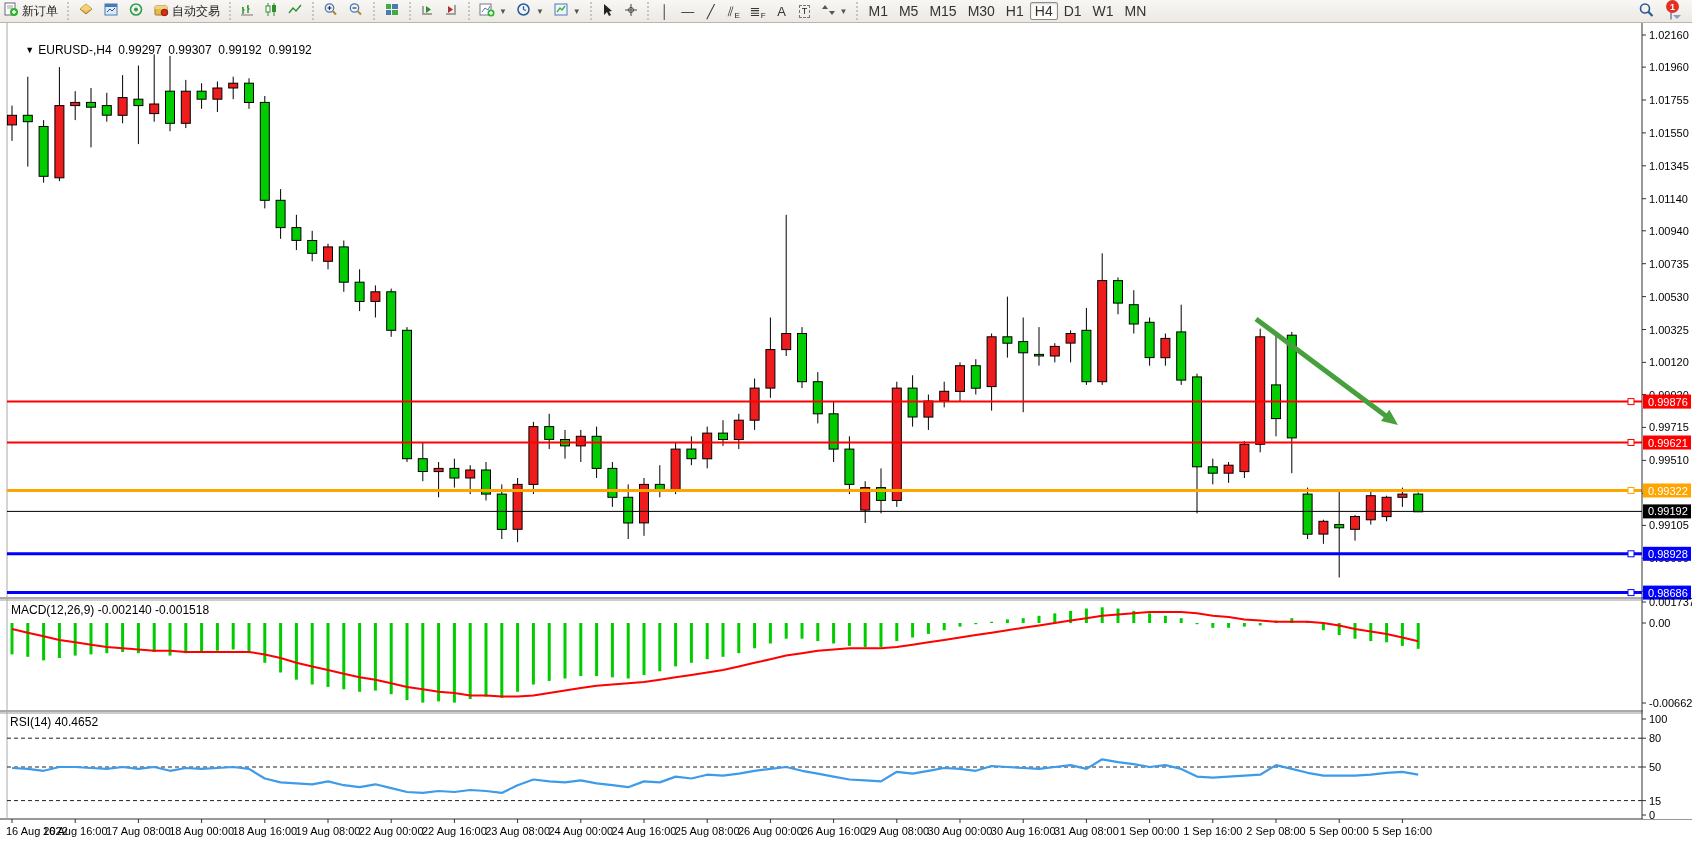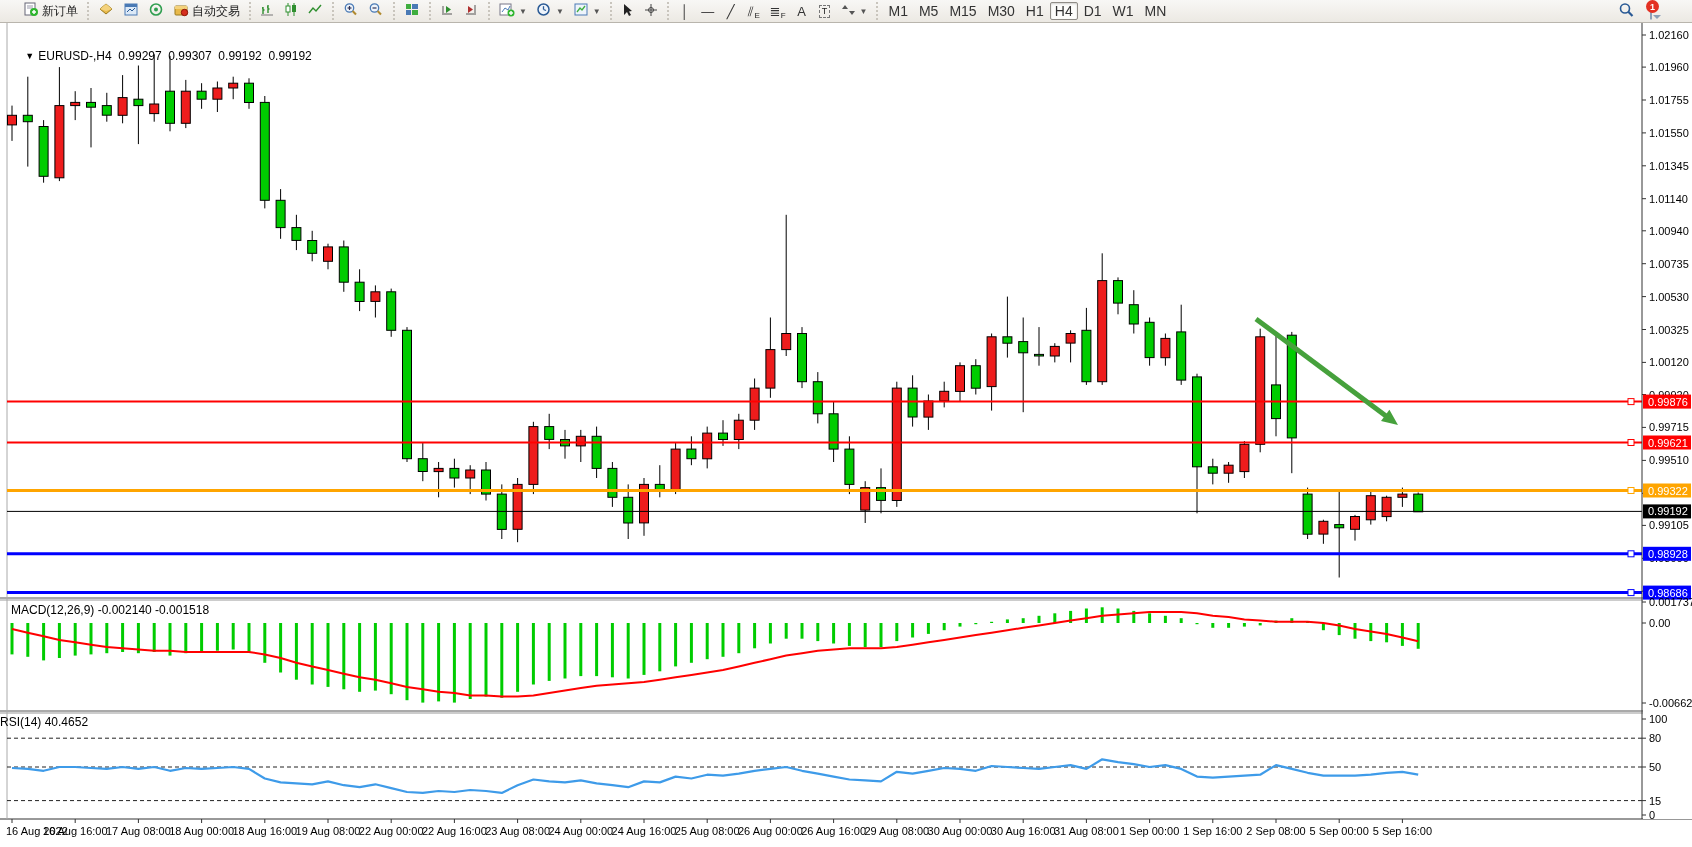--- a/index.html
+++ b/index.html
@@ -1,20 +1,20 @@
 <!DOCTYPE html>
 <html><head>
 <meta charset="utf-8">
 <style>
   html,body{margin:0;padding:0;background:#d4d0c8;}
   *{box-sizing:border-box;}
   body{font-family:"Liberation Sans","DejaVu Sans",sans-serif;width:1692px;height:847px;overflow:hidden;position:relative;}
   
   .toolbar{position:absolute;left:0;top:0;width:1692px;height:23px;background:linear-gradient(#f8f7f5,#ece9e3);
-    border-bottom:1px solid #b9b5ad;display:flex;align-items:center;padding:0 20px;gap:1px;z-index:20;}
+    border-bottom:1px solid #b9b5ad;display:flex;align-items:center;padding:0 0;gap:1px;z-index:20;}
   .tb-btn{height:20px;min-width:22px;display:flex;align-items:center;justify-content:center;gap:3px;
     padding:0 3px;border:1px solid transparent;border-radius:2px;font-size:12px;color:#222;cursor:default;}
   .tb-sep{width:6px;height:18px;margin:0 2px;background:
     repeating-linear-gradient(180deg,#c9c5bd 0 2px,transparent 2px 4px);background-size:2px 100%;background-repeat:no-repeat;background-position:2px 0;}
   .tf-btn{height:18px;min-width:24px;padding:0 4px;display:flex;align-items:center;justify-content:center;
     font-size:14px;color:#333;border:1px solid transparent;border-radius:2px;}
   .tf-btn.active{background:#fdfdfb;border:1px solid #8f8c86;box-shadow:inset 0 1px 2px rgba(0,0,0,.18);text-align:center;}
   .caret{font-size:8px;color:#555;margin-left:1px;}
   .glyph{font-size:13px;line-height:1;color:#333;}
   .spacer{flex:1;}
@@ -709,18 +709,18 @@
         <line x1="1212.8" y1="796" x2="1212.8" y2="800" stroke="#333"></line>
         <text x="1212.8" y="812" text-anchor="middle">1 Sep 16:00</text>
         <line x1="1276.0" y1="796" x2="1276.0" y2="800" stroke="#333"></line>
         <text x="1276.0" y="812" text-anchor="middle">2 Sep 08:00</text>
         <line x1="1339.2" y1="796" x2="1339.2" y2="800" stroke="#333"></line>
         <text x="1339.2" y="812" text-anchor="middle">5 Sep 00:00</text>
         <line x1="1402.4" y1="796" x2="1402.4" y2="800" stroke="#333"></line>
         <text x="1402.4" y="812" text-anchor="middle">5 Sep 16:00</text>
       </g>
     </svg>
-  <div class="overlay-label" style="left:12px;top:12px;font-size:12px;">
+  <div class="overlay-label" style="left:12px;top:6px;font-size:12px;">
     <span class="tri">▼</span><span>EURUSD-,H4</span><span>&nbsp;&nbsp;</span><span>0.99297  0.99307  0.99192  0.99192</span>
   </div>
   <div class="overlay-label" style="left:11px;top:580px;">MACD(12,26,9) -0.002140 -0.001518</div>
-  <div class="overlay-label" style="left:0;top:692px;">RSI(14) 40.4652</div>
+  <div class="overlay-label" style="left:10px;top:692px;">RSI(14) 40.4652</div>
 </div>
 
 </body></html>

